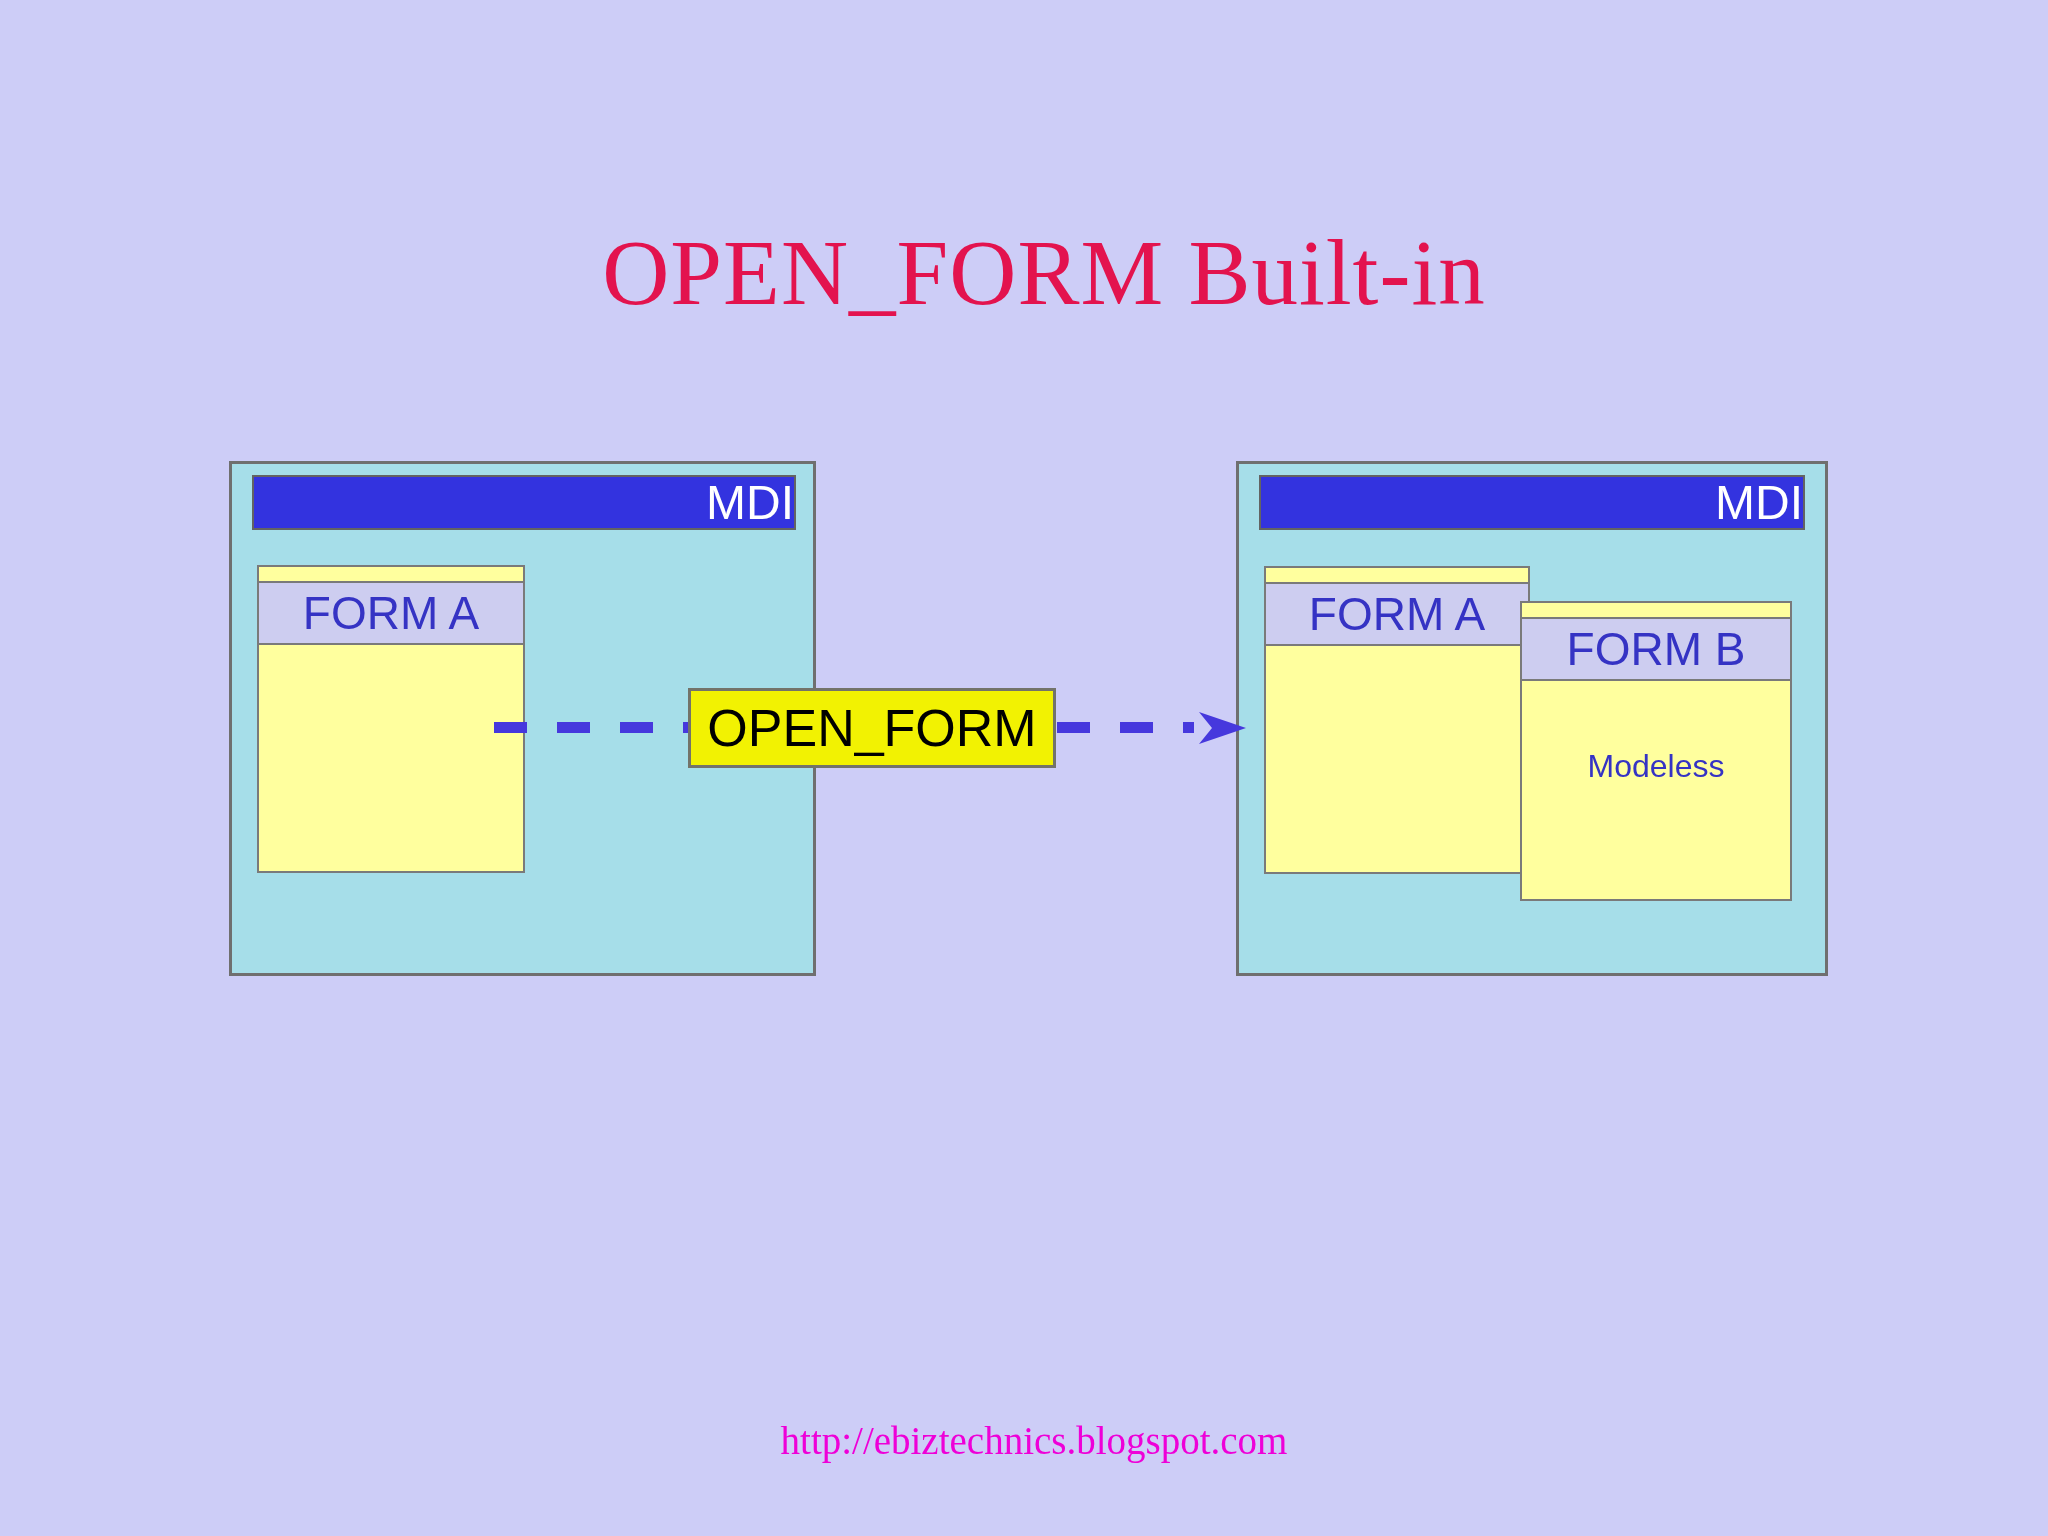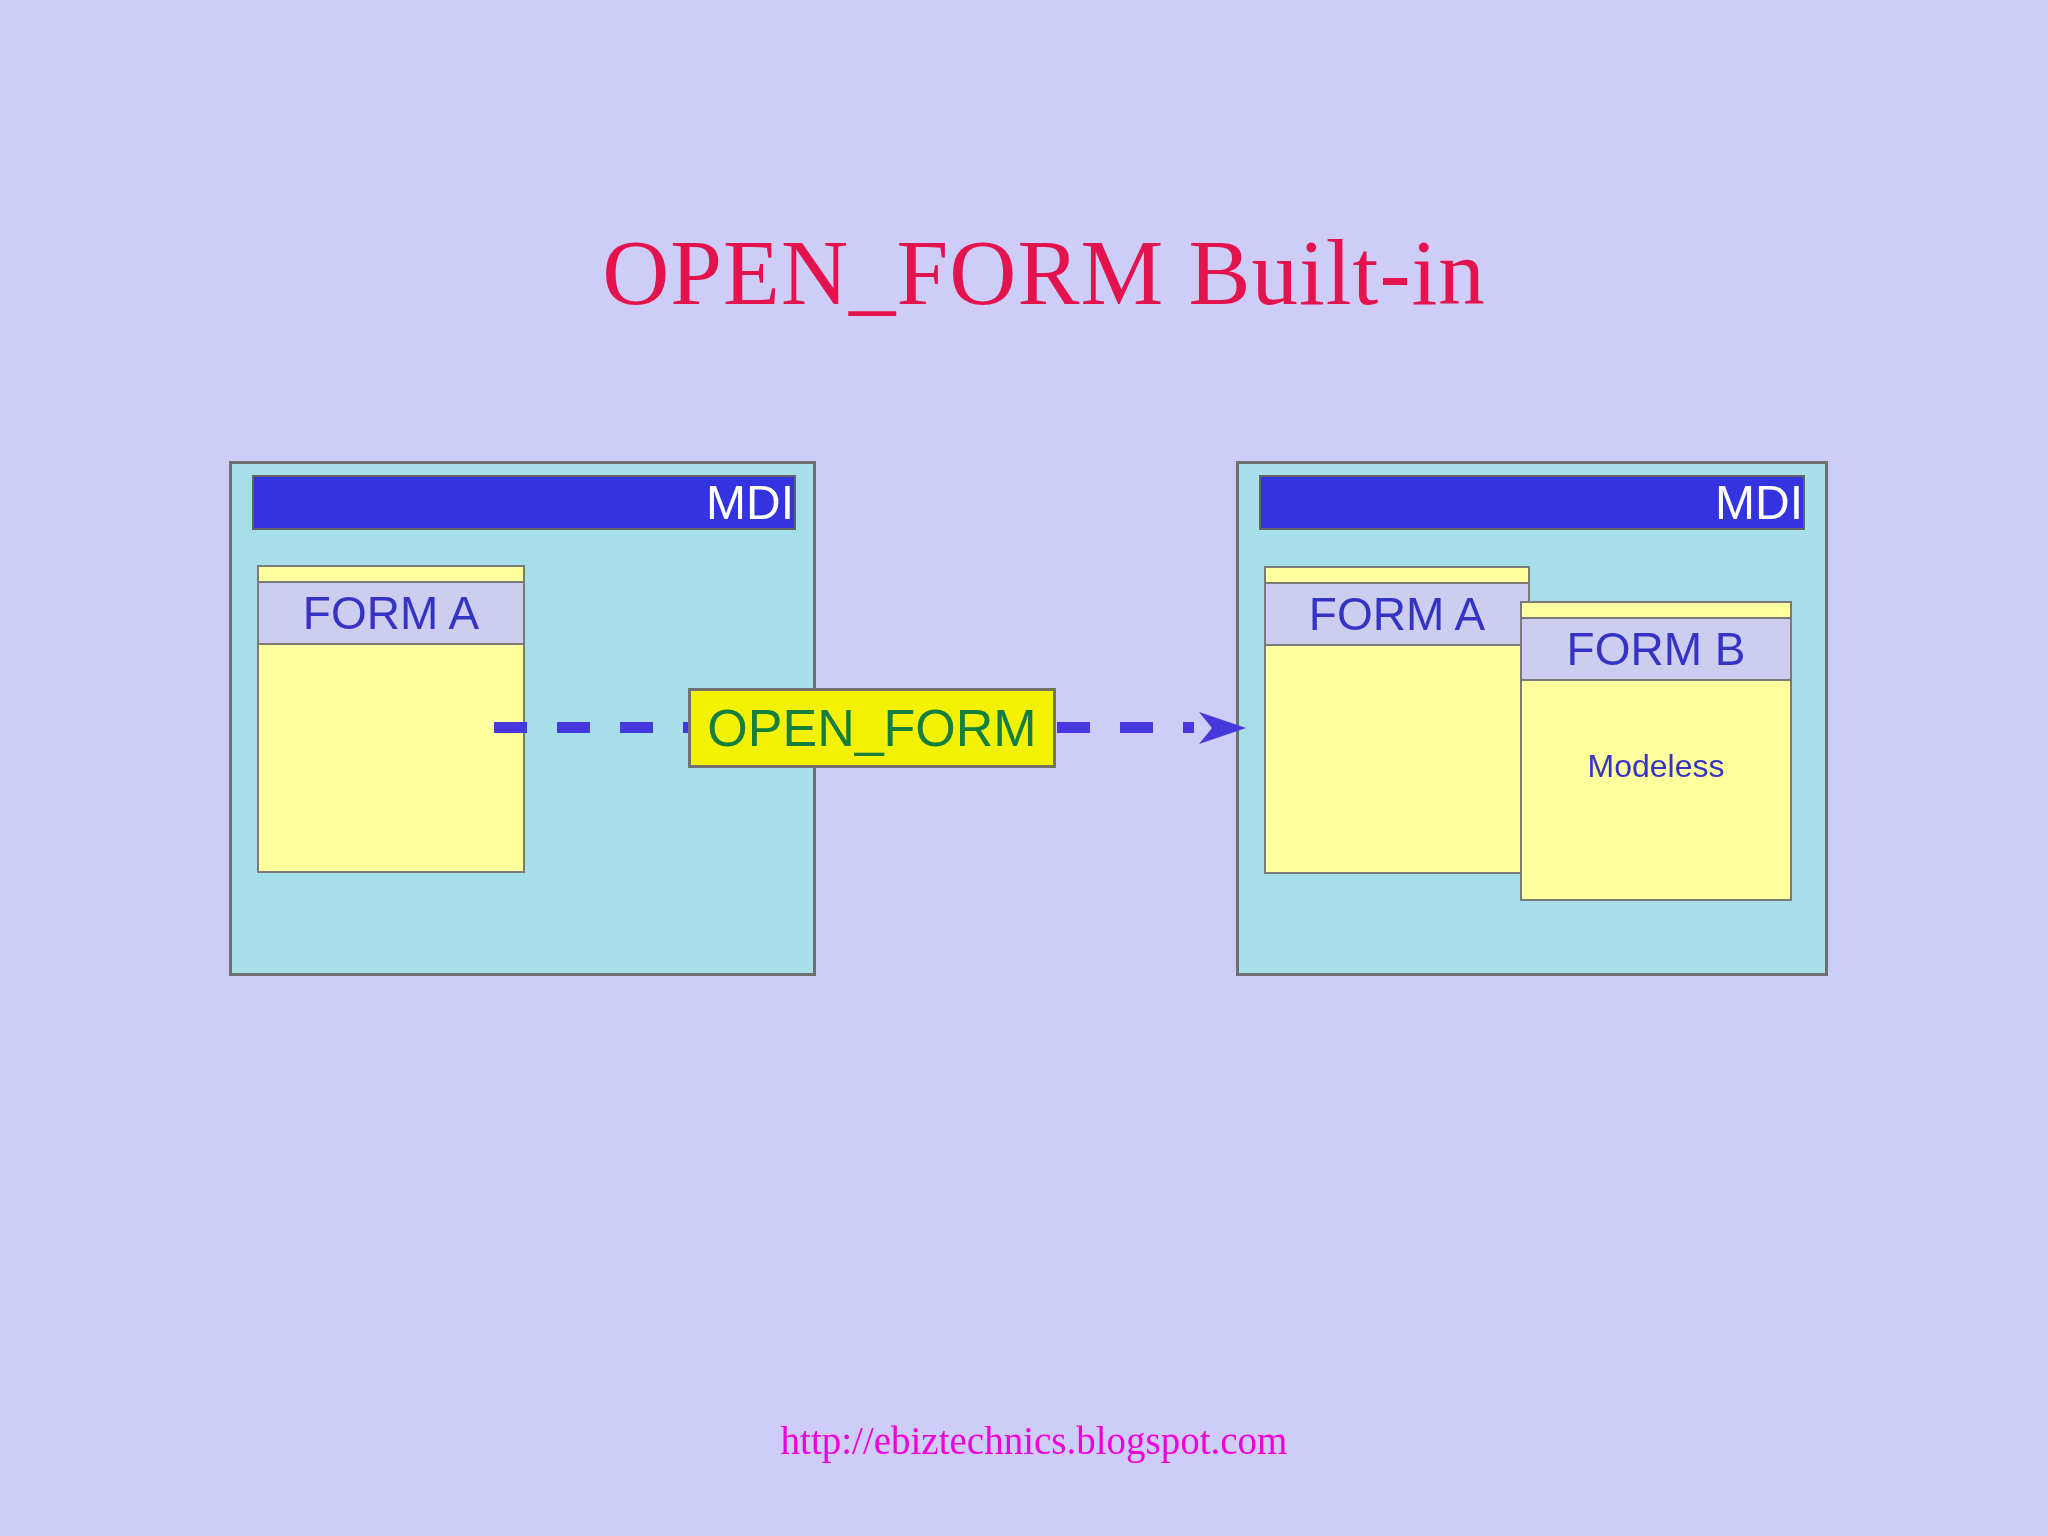--- a/index.html
+++ b/index.html
@@ -70,21 +70,21 @@
   }
   .dash-left  { left:494px;  width:194px; }
   .dash-right { left:1057px; width:137px; }
 
   .arrowhead { position:absolute; left:1199px; top:711px; z-index:3; }
 
   .open-form-box {
     position:absolute; left:688px; top:688px; width:368px; height:80px;
     background:#f2f202; border:3px solid #73736a;
     display:flex; align-items:center; justify-content:center;
-    color:#15803d; font-size:52px; z-index:4;
+    color:#000000; font-size:52px; z-index:4;
   }
 </style>
 </head>
 <body>
 
 <div class="canvas">
 
   <div class="slide-title">OPEN_FORM Built-in</div>
 
   <div class="mdi-box left">

